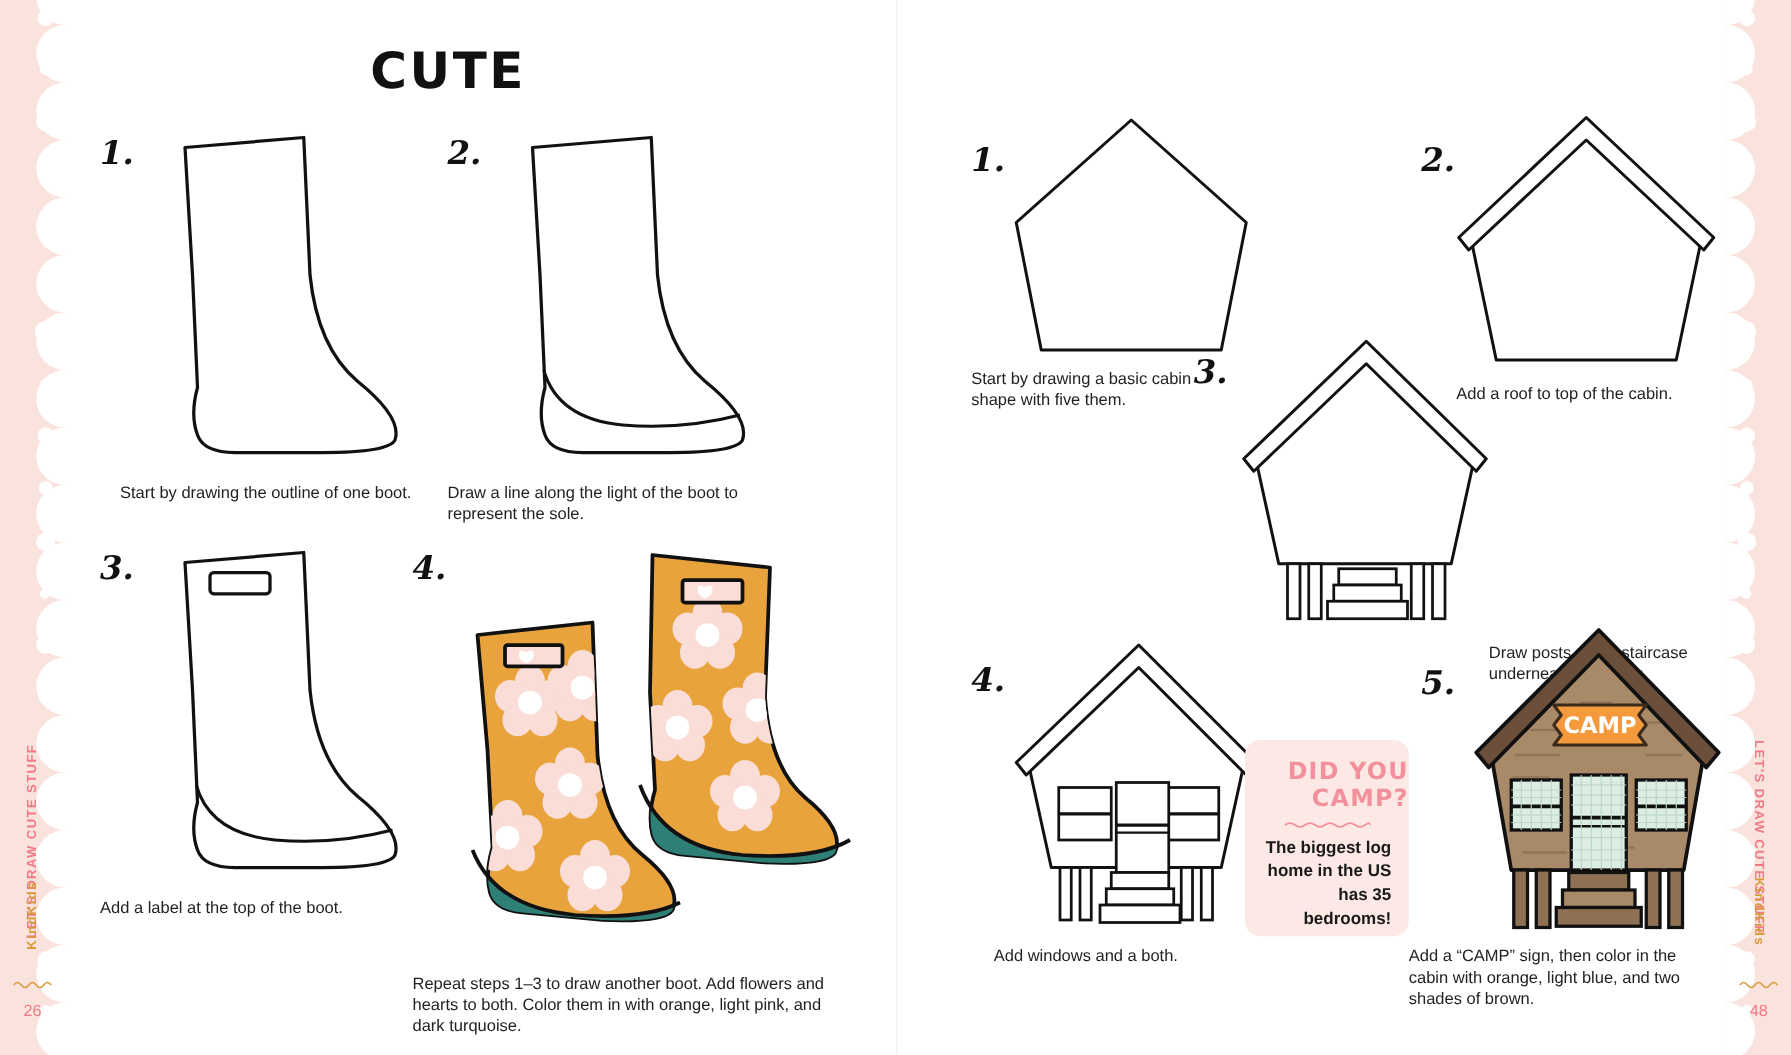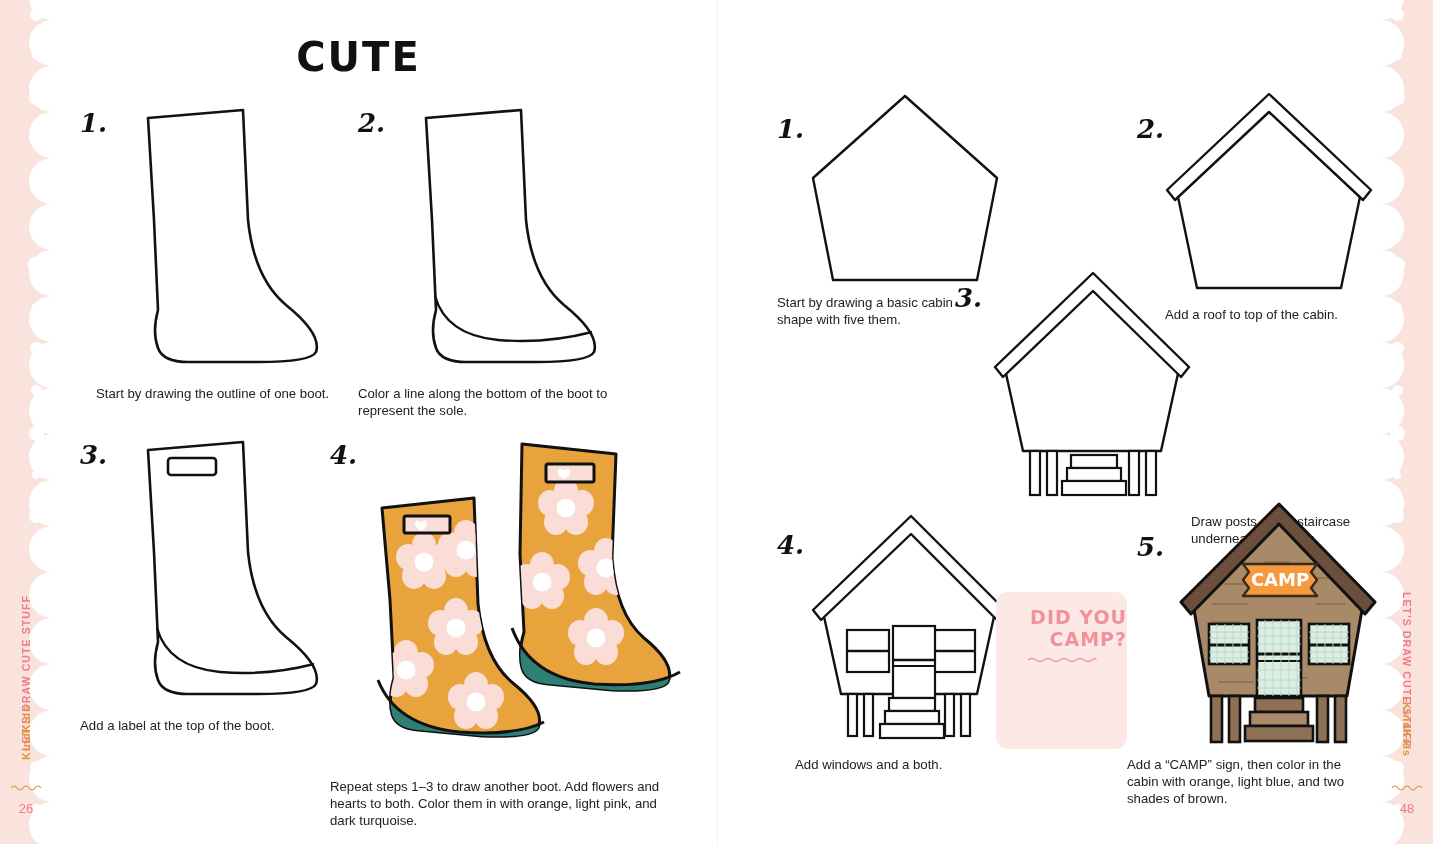--- a/index.html
+++ b/index.html
@@ -173,21 +173,21 @@
       <div class="cap" style="left:16px;top:285px;width:300px;">Start by drawing the outline of one boot.</div>
     </div>
 
     <div class="step" style="left:358px;top:100px;">
       <div class="num" style="left:0;top:8px;">2.</div>
       <svg width="230" height="265" viewBox="0 0 230 265" style="position:absolute;left:28px;top:0;">
         <path d="M40 18 L135 10 L140 120 Q146 178 178 205 Q214 234 208 252 Q203 262 150 262
                  L80 262 Q55 262 50 248 Q44 232 50 210 L46 120 Z" fill="#fff" stroke="#111" stroke-width="2.6" stroke-linejoin="round"></path>
         <path d="M49 196 Q60 235 112 240 Q160 244 206 232" fill="none" stroke="#111" stroke-width="2.4"></path>
       </svg>
-      <div class="cap" style="left:0;top:285px;width:290px;">Color a line along the bottom of the boot to represent the sole.</div>
+      <div class="cap" style="left:0;top:285px;width:290px;">Draw a line along the light of the boot to represent the sole.</div>
     </div>
 
     <div class="step" style="left:80px;top:432px;">
       <div class="num" style="left:0;top:8px;">3.</div>
       <svg width="230" height="265" viewBox="0 0 230 265" style="position:absolute;left:28px;top:0;">
         <path d="M40 18 L135 10 L140 120 Q146 178 178 205 Q214 234 208 252 Q203 262 150 262
                  L80 262 Q55 262 50 248 Q44 232 50 210 L46 120 Z" fill="#fff" stroke="#111" stroke-width="2.6" stroke-linejoin="round"></path>
         <path d="M49 196 Q60 235 112 240 Q160 244 206 232" fill="none" stroke="#111" stroke-width="2.4"></path>
         <rect x="60" y="26" width="48" height="17" rx="3" fill="#fff" stroke="#111" stroke-width="2.6"></rect>
       </svg>
@@ -310,20 +310,21 @@
     </div>
 
     <div class="dyk" style="left:279px;top:592px;width:131px;height:157px;">
       <div class="dyk-h">
         <span>DID YOU</span><br>
         <span>CAMP?</span>
       </div>
       <svg class="dyk-rule" viewBox="0 0 72 8">
         <path d="M2 4 Q6 1 10 4 T18 4 T26 4 T34 4 T42 4 T50 4 T58 4 T66 4 T70 4" fill="none" stroke="#f2919c" stroke-width="1.3"></path>
       </svg>
+      <div class="dyk-b">The biggest log home in the US has 35 bedrooms!</div>
     </div>
 
     <div class="step" style="left:420px;top:500px;">
       <div class="num" style="left:0;top:32px;">5.</div>
       <svg width="225" height="252" viewBox="0 0 225 252" style="position:absolute;left:30px;top:0;">
 
         <polygon points="112,22 196,104 180,196 42,196 26,104" fill="#a88968" stroke="#111" stroke-width="3" stroke-linejoin="round"></polygon>
 
         <g stroke="#8e7154" stroke-width="2" stroke-linecap="round" opacity="0.85">
           <path d="M58 84 L92 84"></path>

